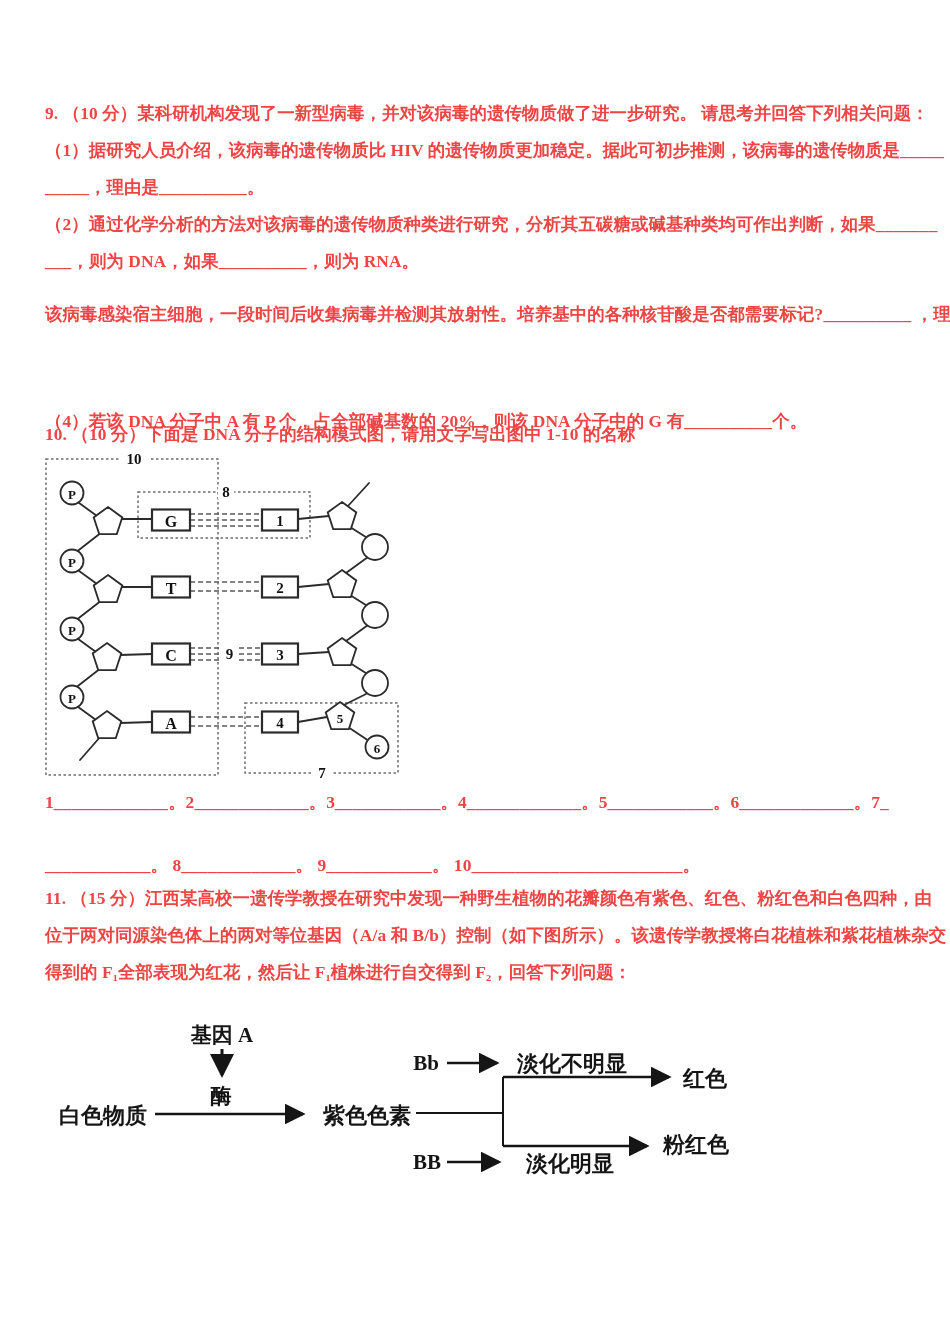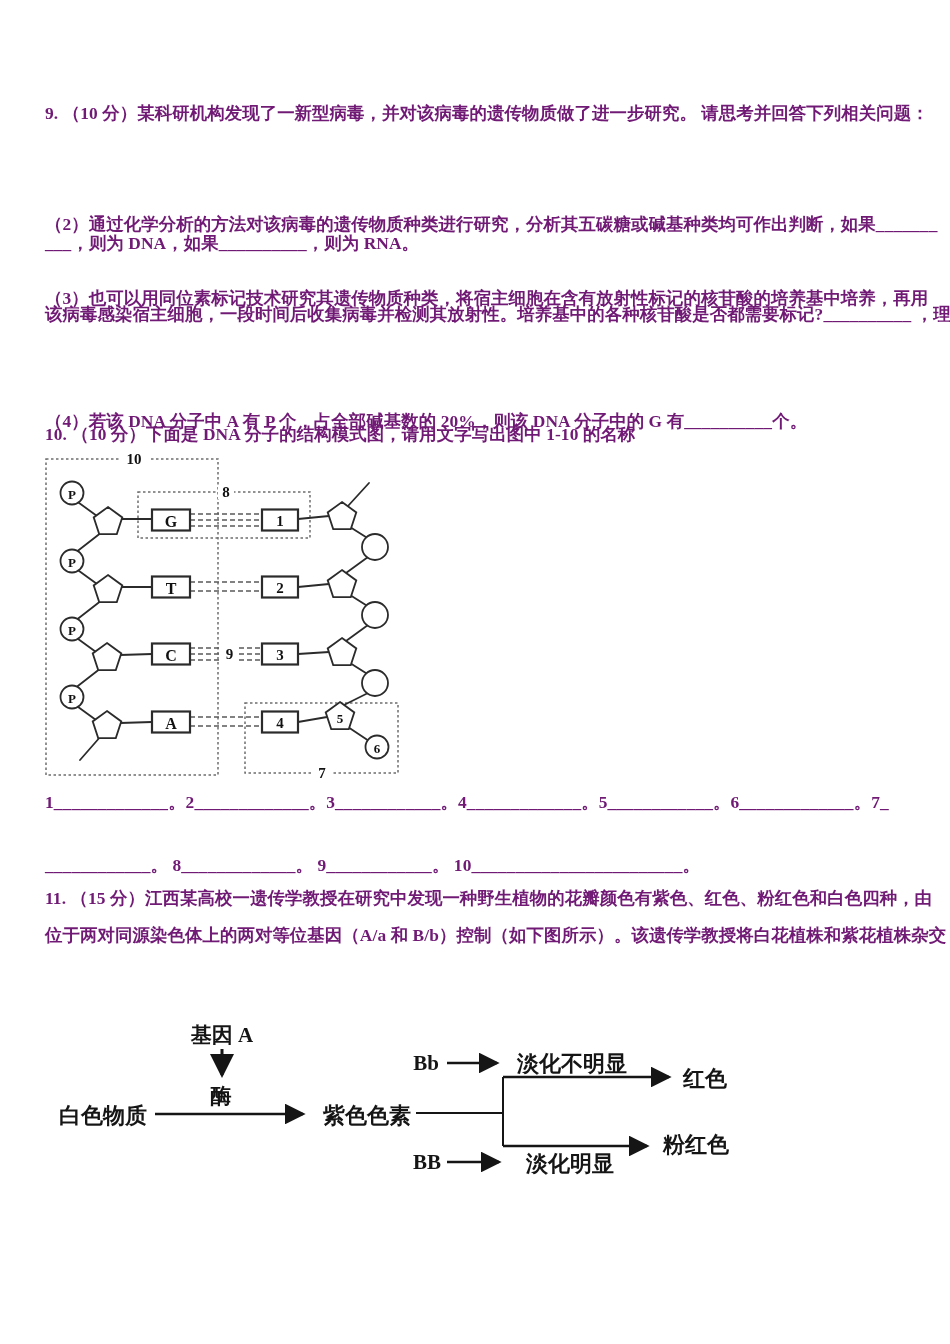--- a/index.html
+++ b/index.html
@@ -3,42 +3,43 @@
 <meta charset="utf-8">
 <style>
   html,body{margin:0;padding:0;}
   body{
     width:950px;height:1344px;background:#ffffff;overflow:hidden;position:relative;
     font-family:"Liberation Serif","DejaVu Serif",serif;
   }
   .doc{position:absolute;inset:0;}
   .line{
     position:absolute;left:45px;width:882px;
-    font-size:17.4px;line-height:22px;font-weight:bold;color:#701a75;
+    font-size:17.4px;line-height:22px;font-weight:bold;color:#ef4444;
     white-space:pre;letter-spacing:0.1px;
   }
   svg text{font-family:"Liberation Serif","DejaVu Serif",serif;}
   .glyph{font-weight:bold;fill:#111;text-anchor:middle;dominant-baseline:central;}
   .dashbox{fill:none;stroke:#6e6e6e;stroke-width:1.5;stroke-dasharray:2.5 2.5;}
   .hb{stroke:#5a5a5a;stroke-width:1.6;stroke-dasharray:5 3;fill:none;}
   .ln{stroke:#2b2b2b;stroke-width:1.8;fill:none;stroke-linecap:round;}
   .shape{fill:#ffffff;stroke:#2b2b2b;stroke-width:1.8;}
   .bbox{fill:#ffffff;stroke:#2b2b2b;stroke-width:2.2;}
   .flowln{stroke:#151515;fill:none;stroke-linecap:butt;}
   .flowtext{font-weight:bold;fill:#151515;text-anchor:middle;dominant-baseline:central;}
 </style>
 </head>
 <body>
 
 <div class="doc">
 
   <div class="line" style="top:102px">9. （10 分）某科研机构发现了一新型病毒，并对该病毒的遗传物质做了进一步研究。 请思考并回答下列相关问题：</div>
+  <div class="line" style="top:139px">（1）据研究人员介绍，该病毒的遗传物质比 HIV 的遗传物质更加稳定。据此可初步推测，该病毒的遗传物质是_____</div>
+  <div class="line" style="top:176px">_____，理由是__________。</div>
   <div class="line" style="top:213px">（2）通过化学分析的方法对该病毒的遗传物质种类进行研究，分析其五碳糖或碱基种类均可作出判断，如果_______</div>
-  <div class="line" style="top:232px">___，则为 DNA，如果__________，则为 RNA。</div>
-  <div class="line" style="top:287px">（3）也可以用同位素标记技术研究其遗传物质种类，将宿主细胞在含有放射性标记的核苷酸的培养基中培养，再用</div>
+  <div class="line" style="top:250px">___，则为 DNA，如果__________，则为 RNA。</div>
   <div class="line" style="top:303px">该病毒感染宿主细胞，一段时间后收集病毒并检测其放射性。培养基中的各种核苷酸是否都需要标记?__________ ，理</div>
   <div class="line" style="top:410px">（4）若该 DNA 分子中 A 有 P 个，占全部碱基数的 20%，则该 DNA 分子中的 G 有__________个。</div>
 
   <div class="line" style="top:423px">10. （10 分）下面是 DNA 分子的结构模式图，请用文字写出图中 1-10 的名称</div>
 
   <svg style="position:absolute;left:45px;top:452px" width="400" height="340" viewBox="0 0 400 340">
 
     <rect class="dashbox" x="1" y="7" width="172" height="316"></rect>
     <rect class="dashbox" x="93" y="40" width="172" height="46"></rect>
     <rect class="dashbox" x="200" y="251" width="153" height="70"></rect>
@@ -153,20 +154,21 @@
     <text class="glyph" x="277" y="321" font-size="15">7</text>
     <text class="glyph" x="295" y="266" font-size="13">5</text>
     <text class="glyph" x="332" y="296" font-size="13">6</text>
   </svg>
 
   <div class="line" style="top:791px">1_____________。2_____________。3____________。4_____________。5____________。6_____________。7_</div>
   <div class="line" style="top:854px">____________。 8_____________。 9____________。 10________________________。</div>
 
   <div class="line" style="top:887px">11. （15 分）江西某高校一遗传学教授在研究中发现一种野生植物的花瓣颜色有紫色、红色、粉红色和白色四种，由</div>
   <div class="line" style="top:924px">位于两对同源染色体上的两对等位基因（A/a 和 B/b）控制（如下图所示）。该遗传学教授将白花植株和紫花植株杂交，</div>
+  <div class="line" style="top:961px">得到的 F₁全部表现为红花，然后让 F₁植株进行自交得到 F₂，回答下列问题：</div>
 
   <svg style="position:absolute;left:45px;top:1015px" width="700" height="170" viewBox="0 0 700 170">
     <defs>
       <marker id="ah" markerWidth="8" markerHeight="8" refX="7" refY="4" orient="auto">
         <path d="M0,0 L8,4 L0,8 Z" fill="#151515"></path>
       </marker>
     </defs>
 
     <line class="flowln" x1="177" y1="34" x2="177" y2="60" stroke-width="3" marker-end="url(#ah)"></line>
     <line class="flowln" x1="110" y1="99" x2="258" y2="99" stroke-width="2.6" marker-end="url(#ah)"></line>

